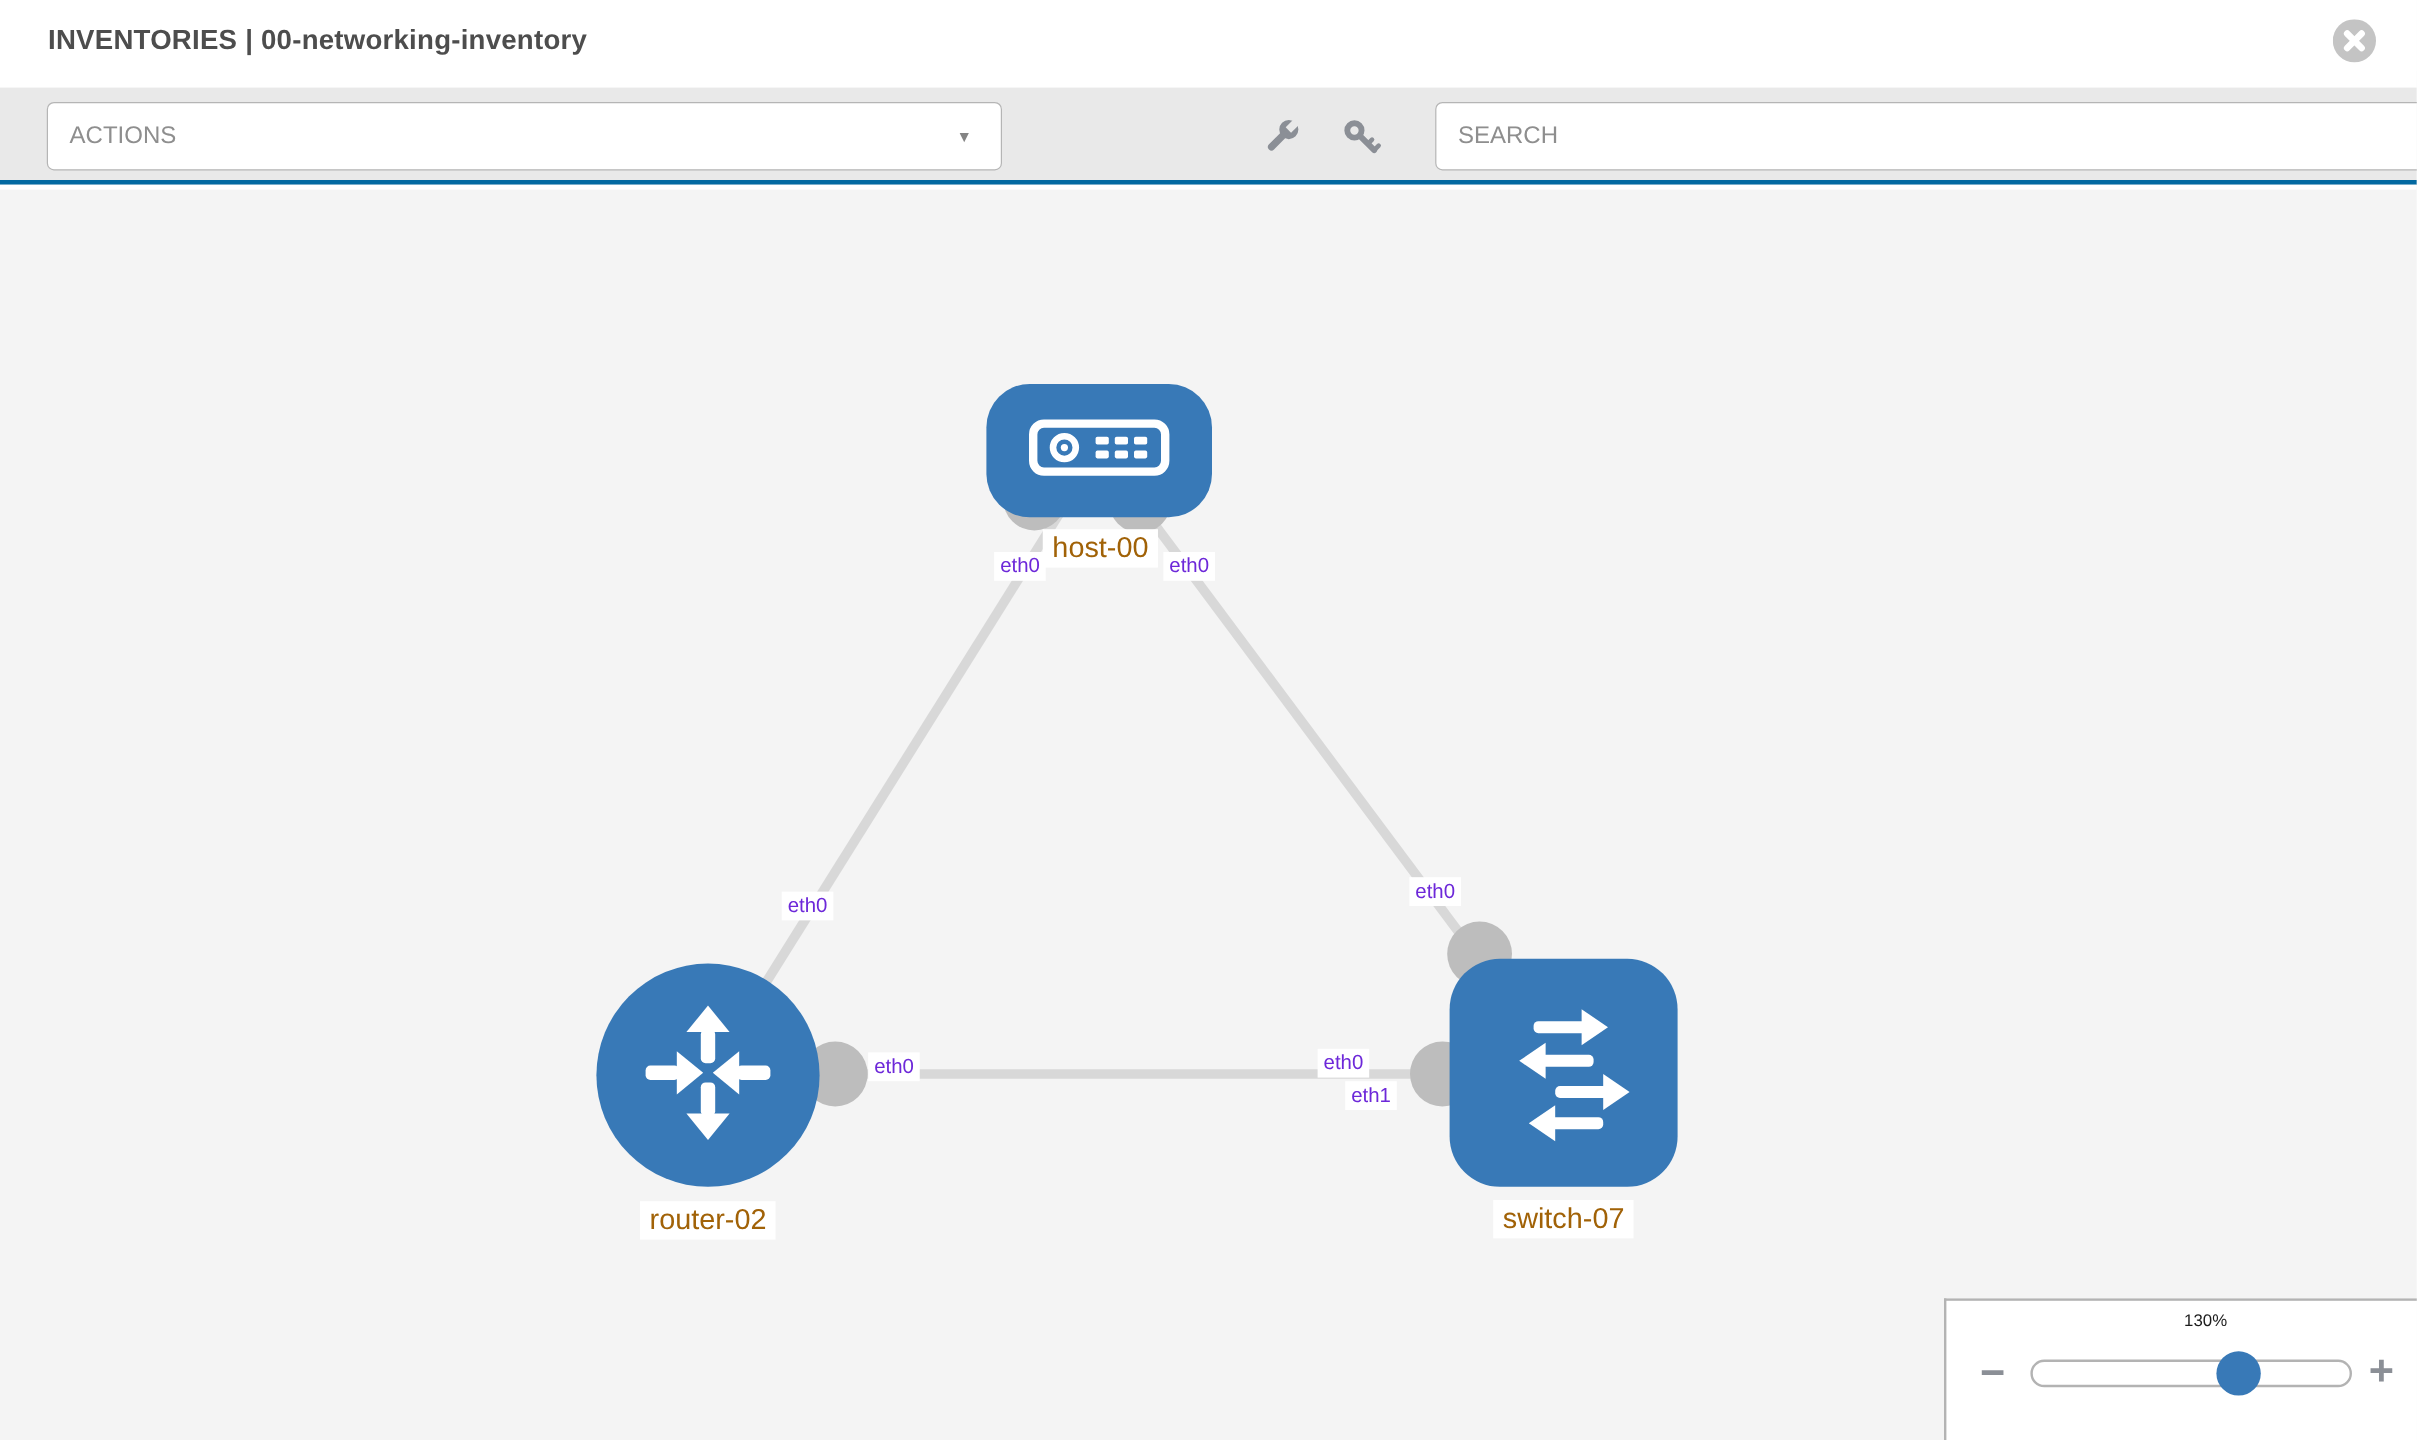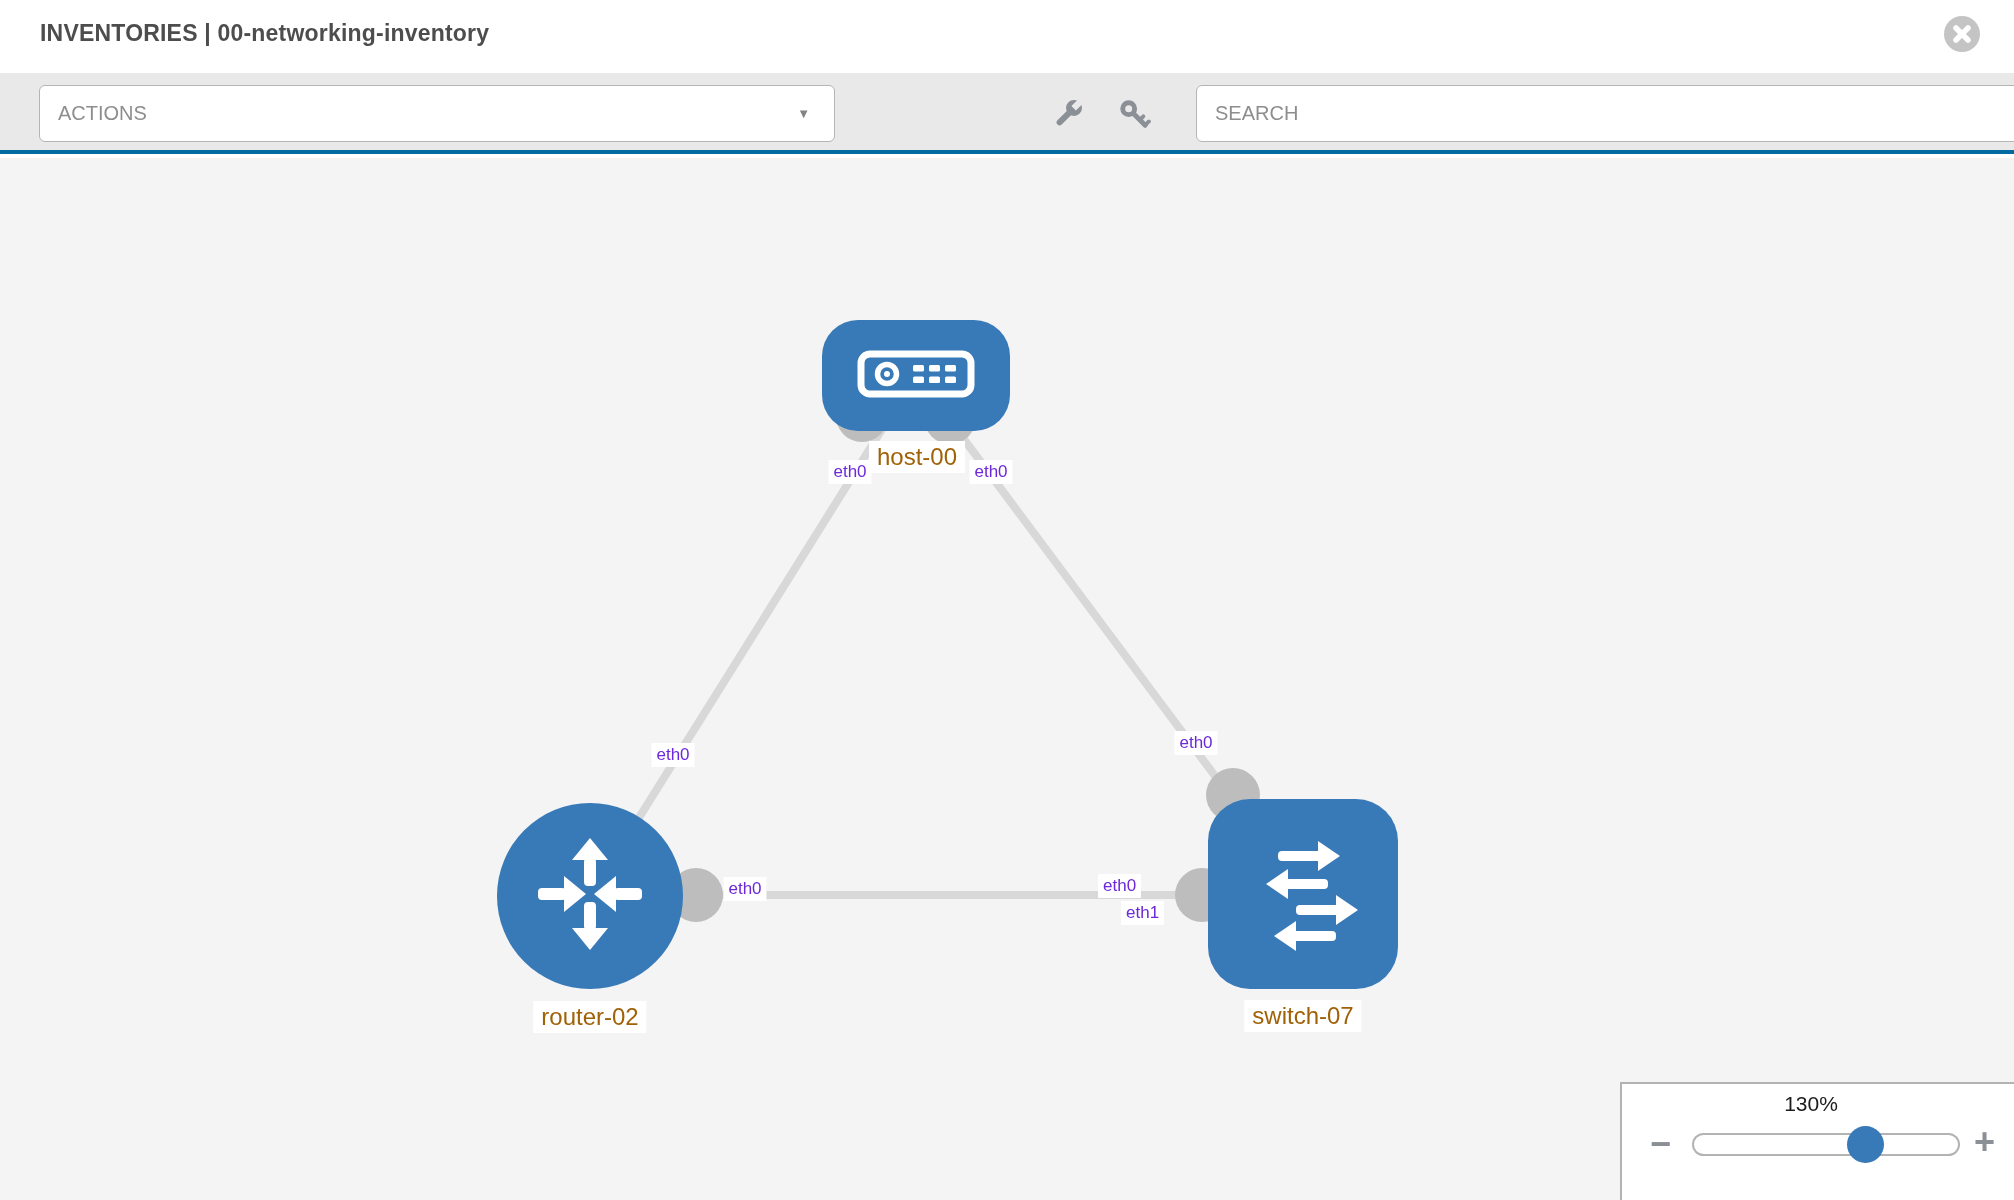--- a/index.html
+++ b/index.html
@@ -68,22 +68,22 @@
   .if-st { left:1196px; top:585px; }   
   .if-ml { left:745px;  top:731px; }   
   .if-mru { left:1098px; top:716px; z-index:5; } 
   .if-mro { left:1121px; top:715px; z-index:6;margin-top:28px; } 
 
   
   .zoom-panel {
     position:absolute; left:1620px; top:1082px; width:400px; height:124px;
     background:#fff; border-left:2px solid #b3b3b3; border-top:2px solid #b3b3b3; z-index:10;
   }
-  .zoom-level { position:absolute; left:189px; top:8px; transform:translateX(-50%);
-    font-size:21px; color:#1c1c1c; }
+  .zoom-level { position:absolute; left:216px; top:8px; transform:translateX(-50%);
+    font-size:14px; color:#1c1c1c; }
   .zoom-minus, .zoom-plus {
     position:absolute; font-size:36px; font-weight:700; color:#8b8f96; cursor:pointer; line-height:36px;
   }
   .zoom-minus { left:28px;  top:42px; }
   .zoom-plus  { left:352px; top:40px; }
   .zoom-track {
     position:absolute; left:70px; top:49px; width:268px; height:23px;
     background:#fff; border:2px solid #b3b3b3; border-radius:12px; cursor:pointer;
   }
   .zoom-handle {

